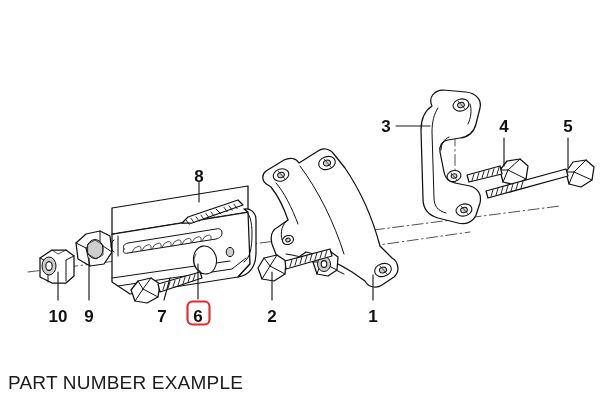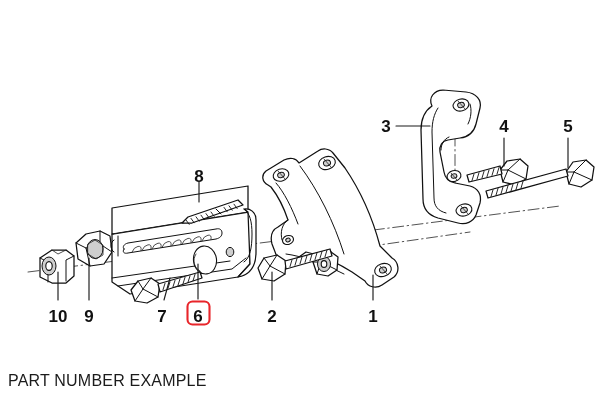--- a/index.html
+++ b/index.html
@@ -26,21 +26,21 @@
   #parts-svg {
     position: absolute;
     left: 0;
     top: 0;
     display: block;
   }
   .caption {
     position: absolute;
     left: 8px;
     top: 372px;
-    font-size: 16px;
+    font-size: 19px;
     letter-spacing: 0.2px;
     color: #1b1b1b;
     white-space: nowrap;
     font-family: "Liberation Sans", sans-serif;
   }
   
   .part-outline {
     fill: #ffffff;
     stroke: #111111;
     stroke-width: 1.25;

